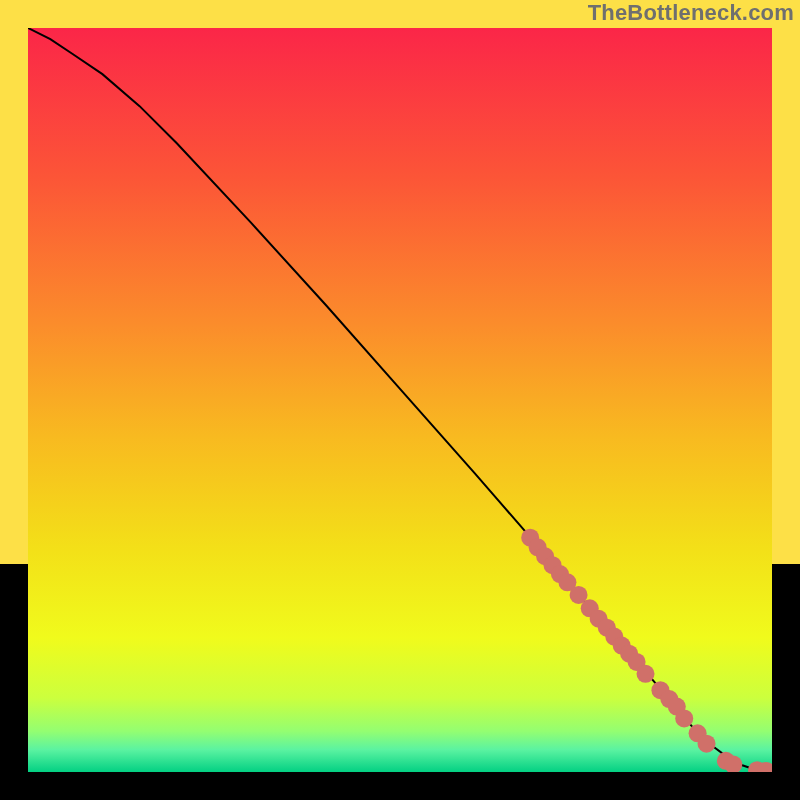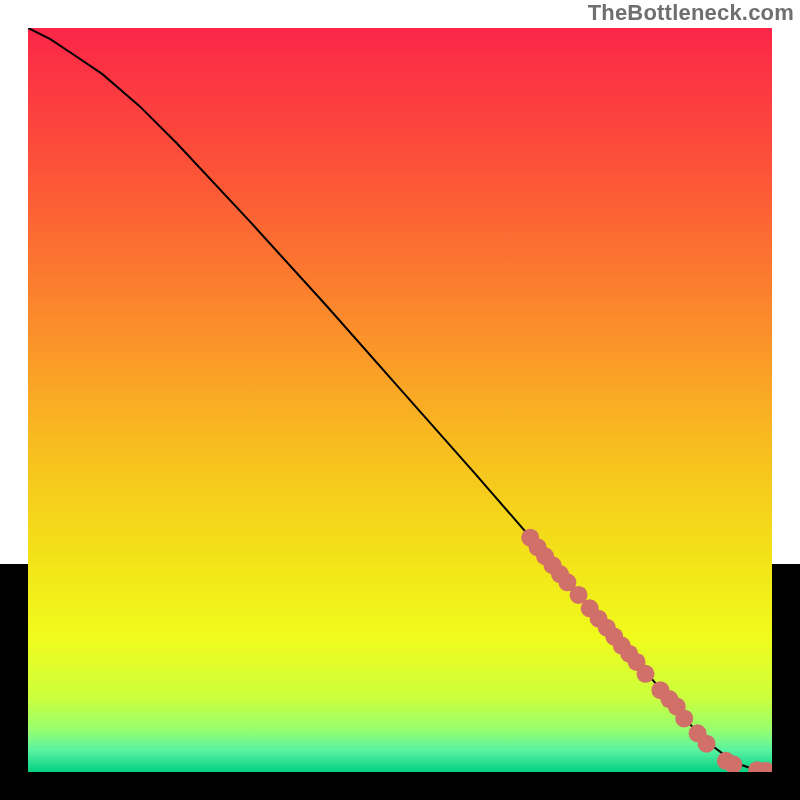--- a/index.html
+++ b/index.html
@@ -8,21 +8,21 @@
     width: 800px;
     height: 800px;
     overflow: hidden;
     background: #000;
     font-family: Arial, Helvetica, sans-serif;
   }
   .frame {
     position: relative;
     width: 800px;
     height: 564px;
-    background: #ffffff;
+    background: #fde047;
   }
   .attribution {
     position: absolute;
     top: 0;
     right: 6px;
     font-size: 22px;
     font-weight: 600;
     color: #6f6f6f;
     letter-spacing: 0.2px;
     user-select: none;

